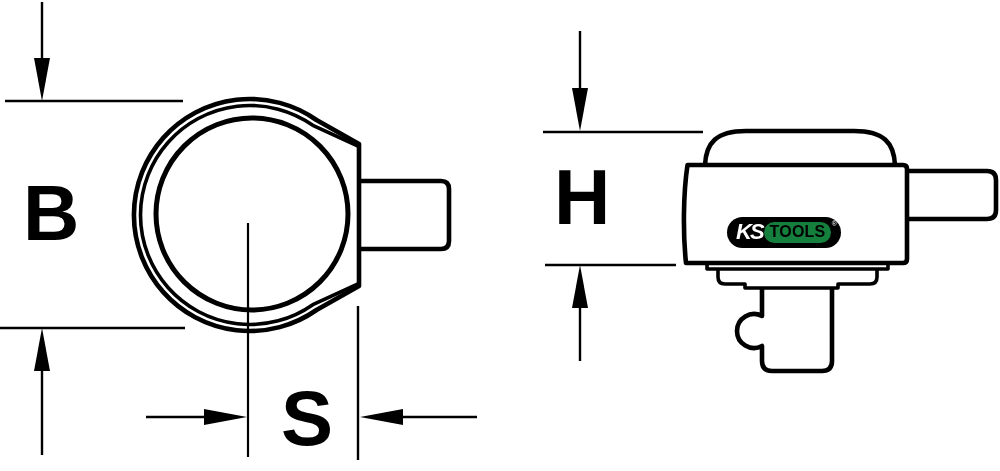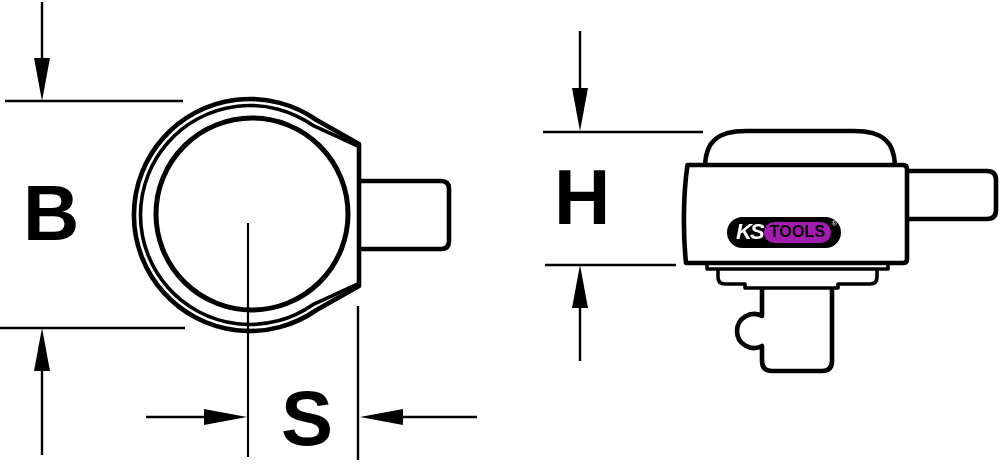--- a/index.html
+++ b/index.html
@@ -45,21 +45,21 @@
   .ks-logo .ks {
     color: #ffffff;
     font-style: italic;
     font-weight: bold;
     font-size: 22px;
     letter-spacing: -2px;
     line-height: 1;
     transform: translateY(-1px);
   }
   .ks-logo .tools {
-    background: #a21caf;
+    background: #15803d;
     color: #000000;
     font-weight: bold;
     font-style: normal;
     font-size: 16px;
     letter-spacing: 0.2px;
     line-height: 20px;
     height: 21px;
     border-radius: 11px;
     padding: 0 6px;
     margin-left: 1px;

